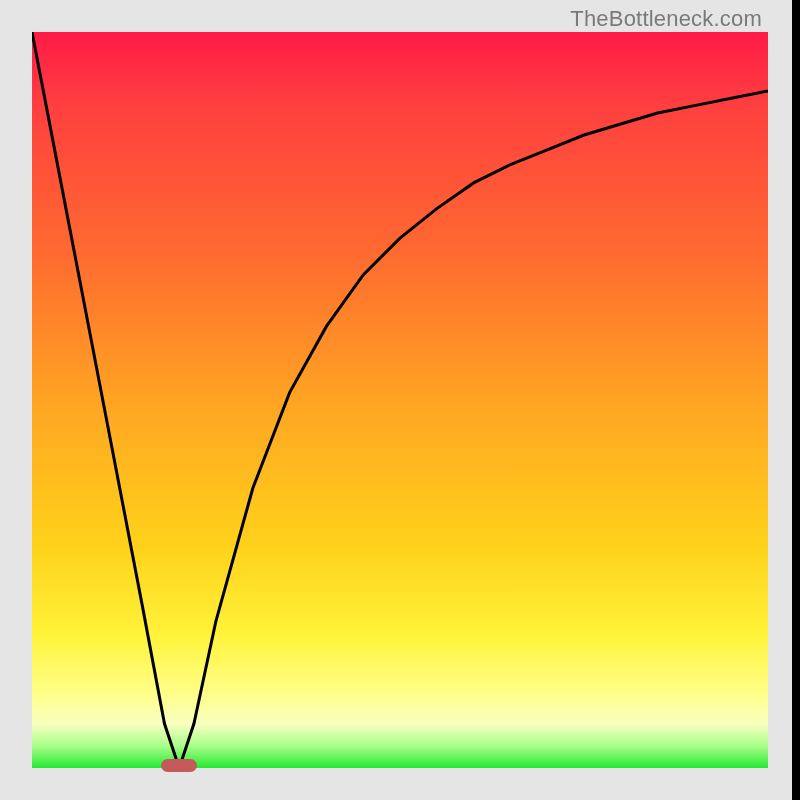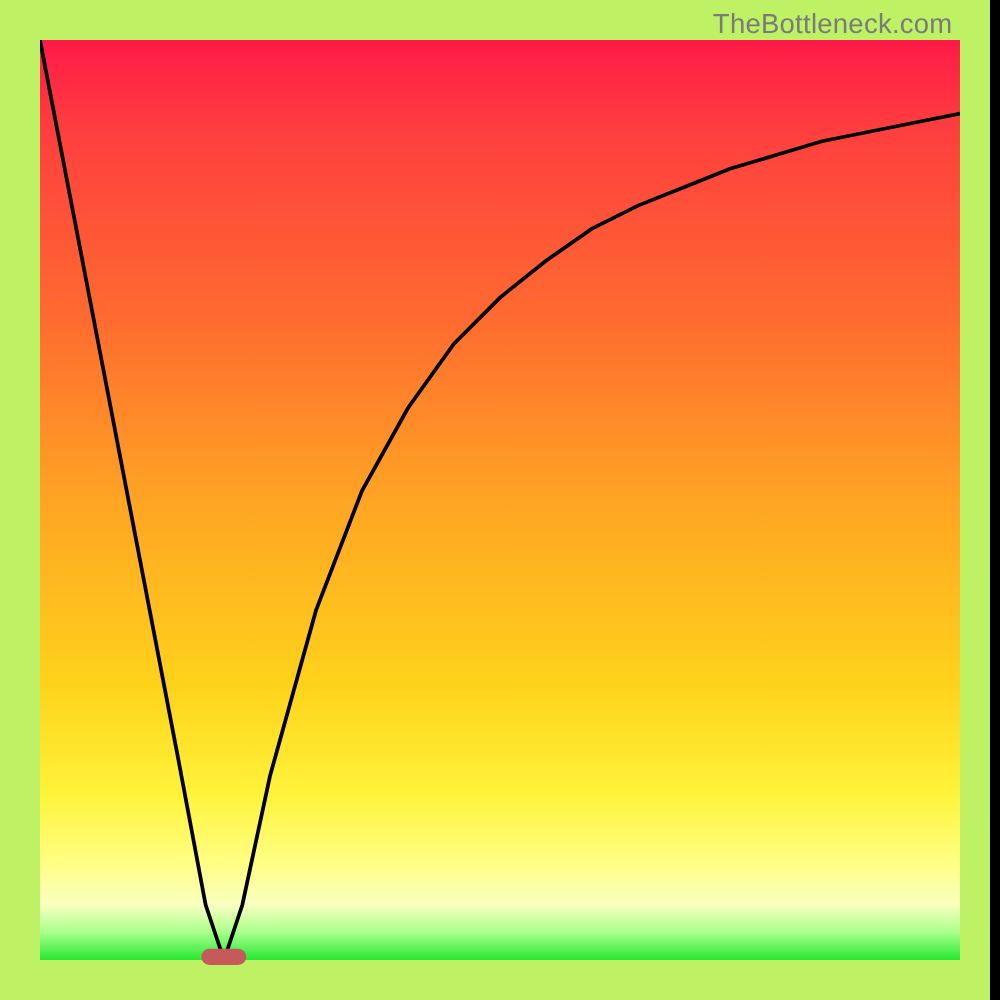--- a/index.html
+++ b/index.html
@@ -10,21 +10,21 @@
     overflow: hidden;
     background: #000;
     font-family: Arial, Helvetica, sans-serif;
   }
   .frame {
     position: absolute;
     left: 0;
     top: 0;
     width: 792px;
     height: 800px;
-    background: #bef264;
+    background: #e5e5e5;
   }
   .plot {
     position: absolute;
     left: 32px;
     top: 32px;
     width: 736px;
     height: 736px;
     
     background: linear-gradient(
       to bottom,

